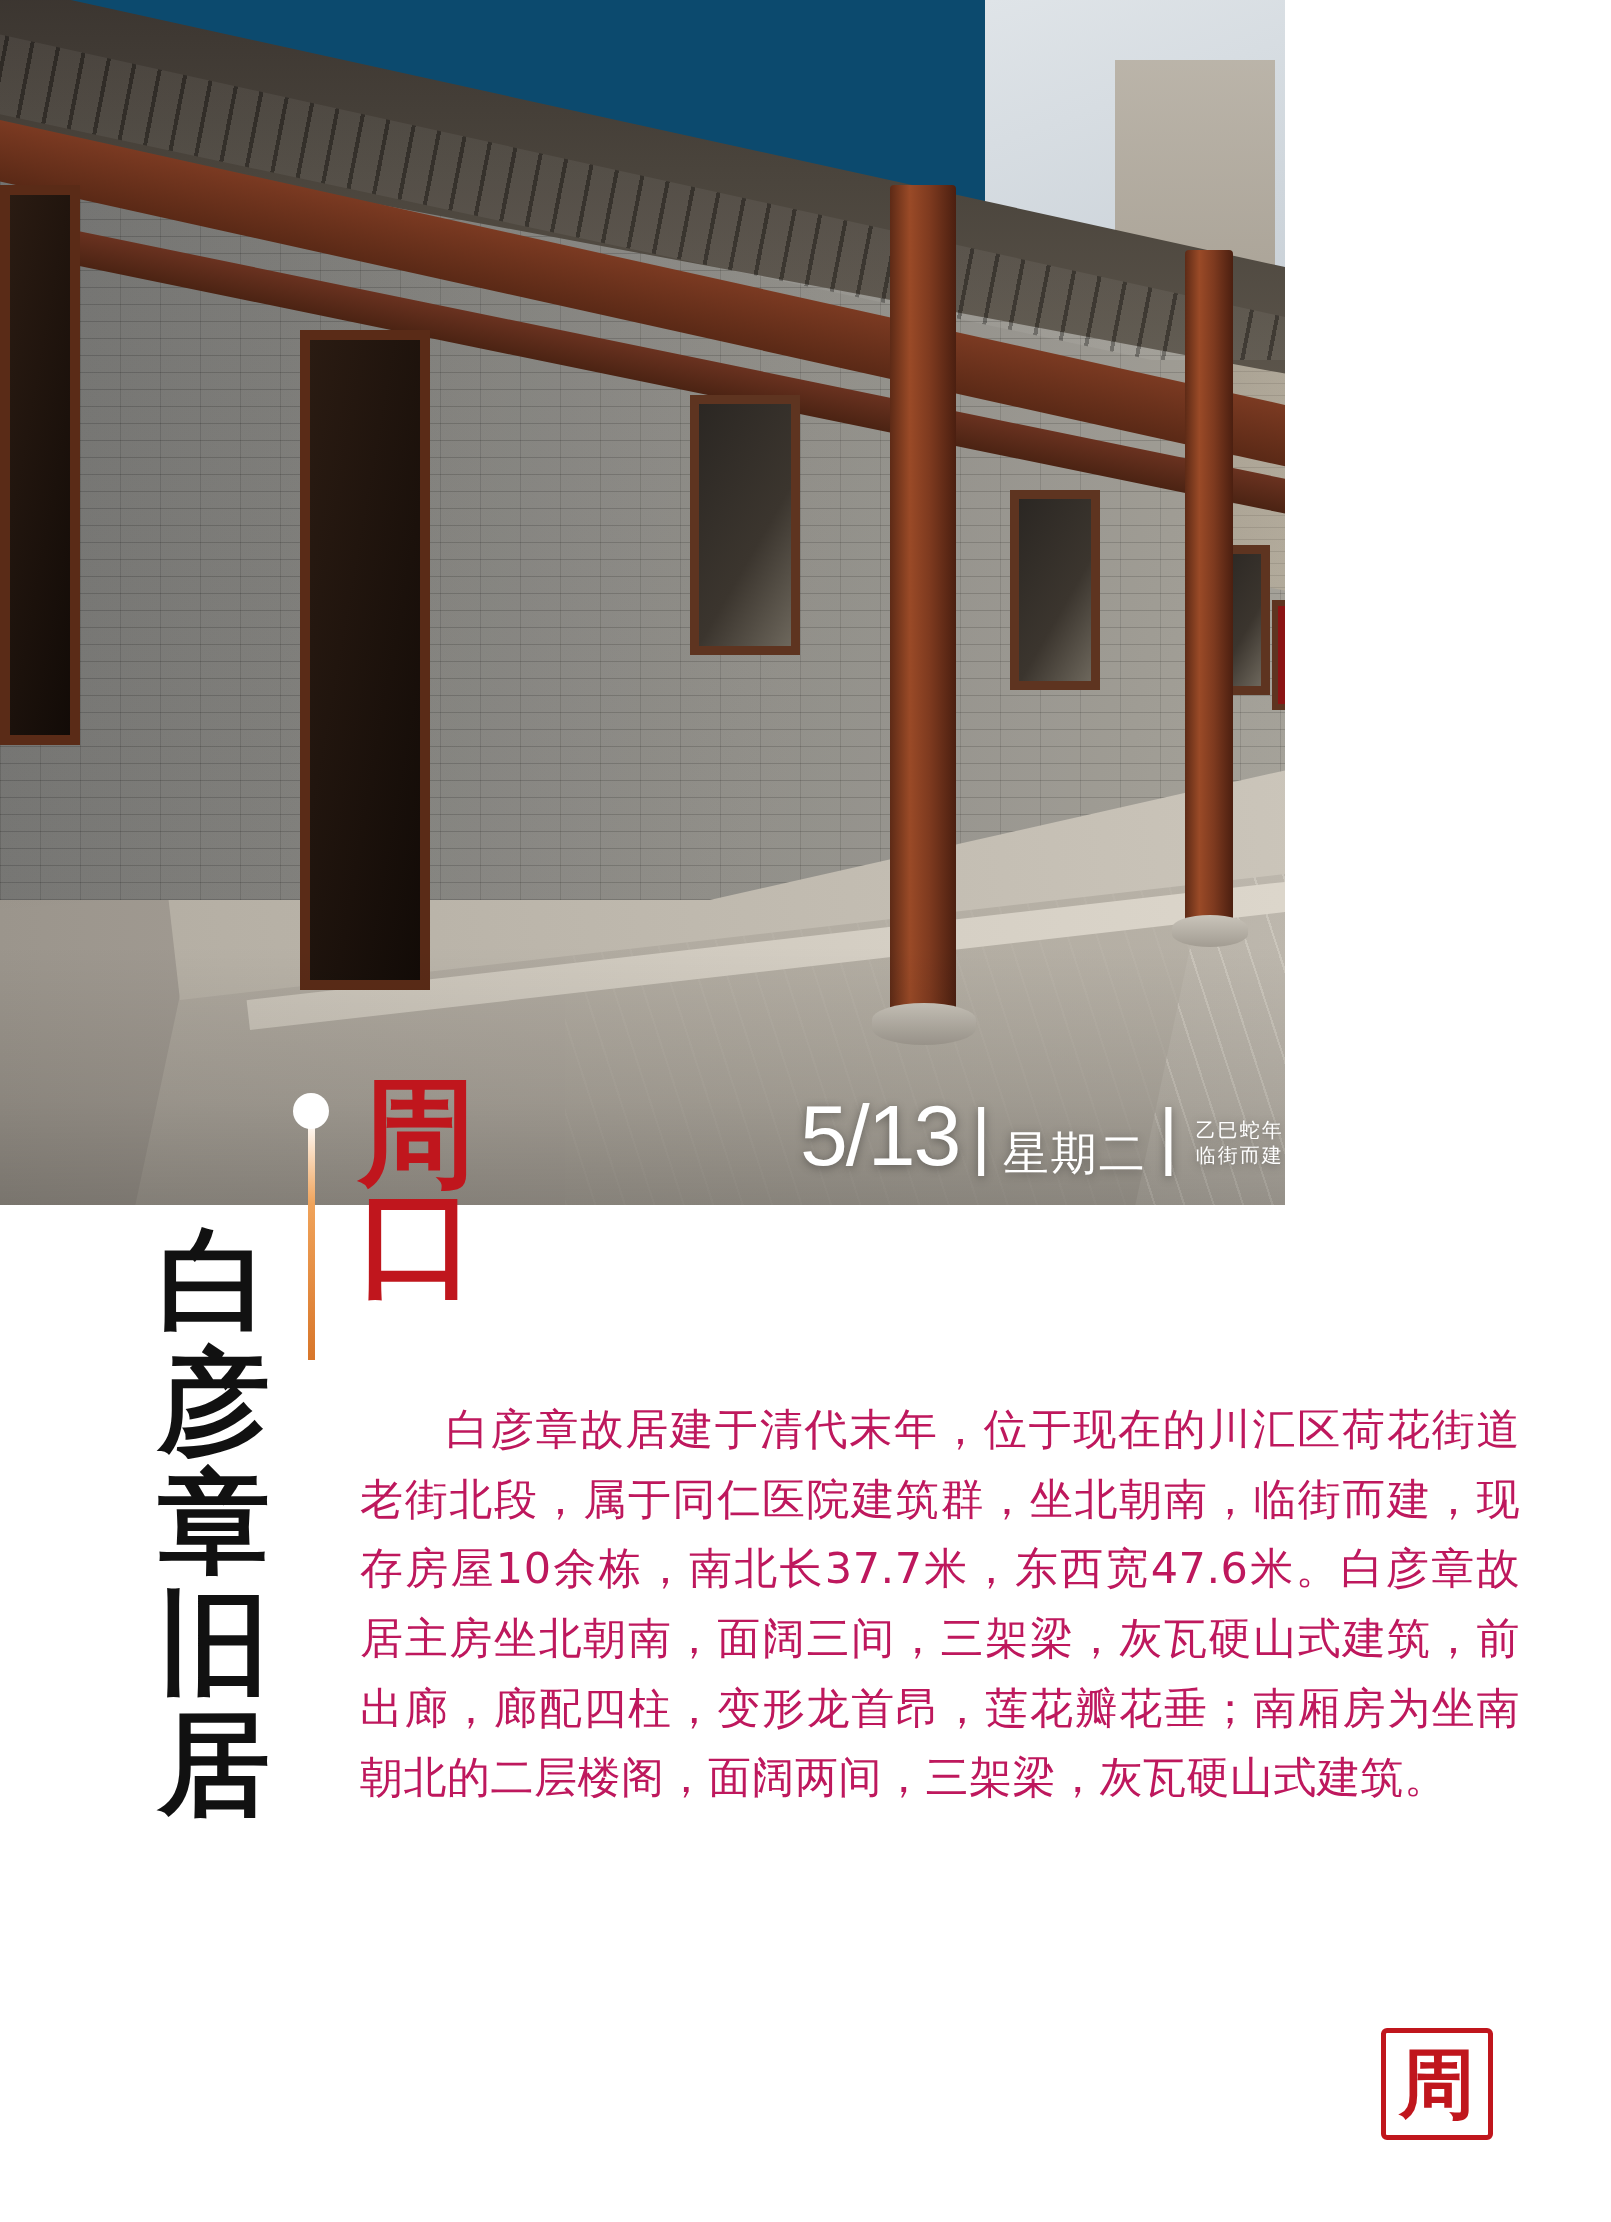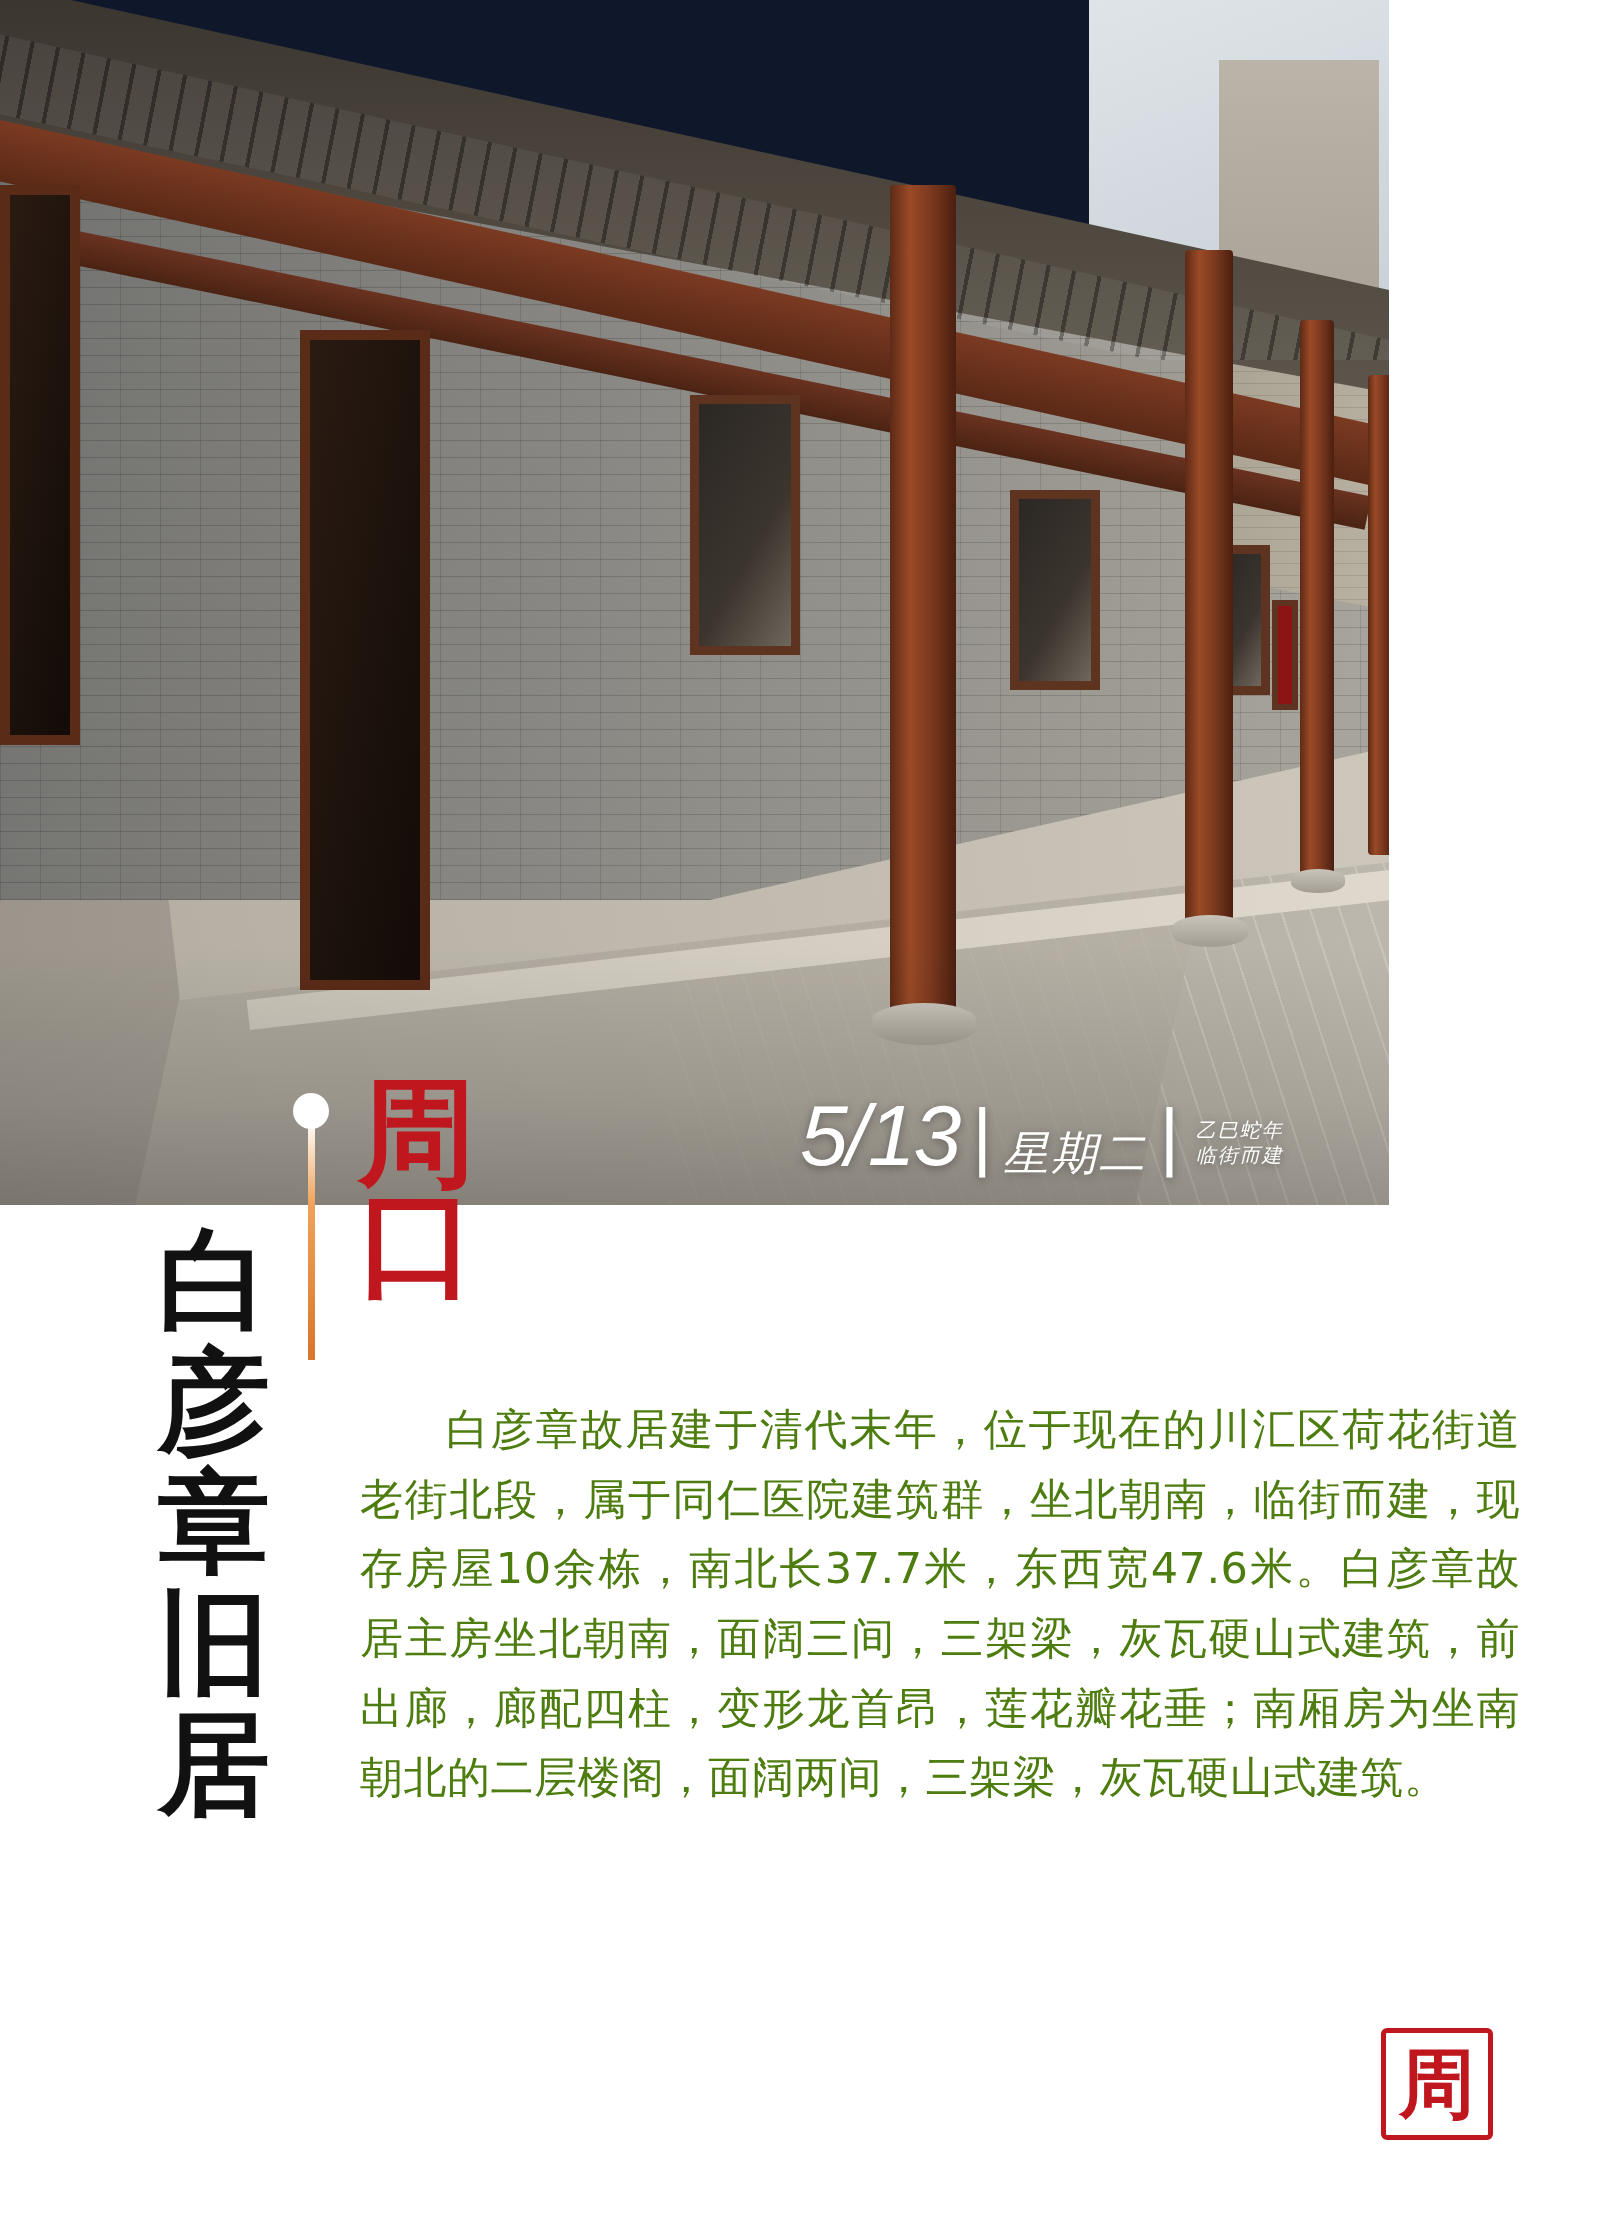--- a/index.html
+++ b/index.html
@@ -16,25 +16,24 @@
     width: 1611px;
     height: 2222px;
     background: #ffffff;
     overflow: hidden;
   }
 
   
   .photo {
     position: absolute;
     left: 0; top: 0;
-    width: 1389px;
+    width: 1285px;
     height: 1205px;
     overflow: hidden;
-    background: #0f172a;
-    font-style: italic;
+    background: #0c4a6e;
   }
 
   
   .sky {
     position: absolute;
     right: 0; top: 0;
     width: 300px; height: 480px;
     background: linear-gradient(160deg, #dfe4e8 0%, #cfd6dc 50%, #c2cad2 100%);
   }
   
@@ -288,21 +287,21 @@
 
   
   .body-text {
     position: absolute;
     left: 360px;
     top: 1395px;
     width: 1160px;
     font-family: "DejaVu Sans", "Liberation Sans", sans-serif;
     font-size: 43px;
     line-height: 1.62;
-    color: #4d7c0f;
+    color: #be185d;
     text-align: justify;
     text-indent: 86px;
     letter-spacing: 0.5px;
   }
 
   
   .seal {
     position: absolute;
     right: 118px;
     bottom: 82px;

